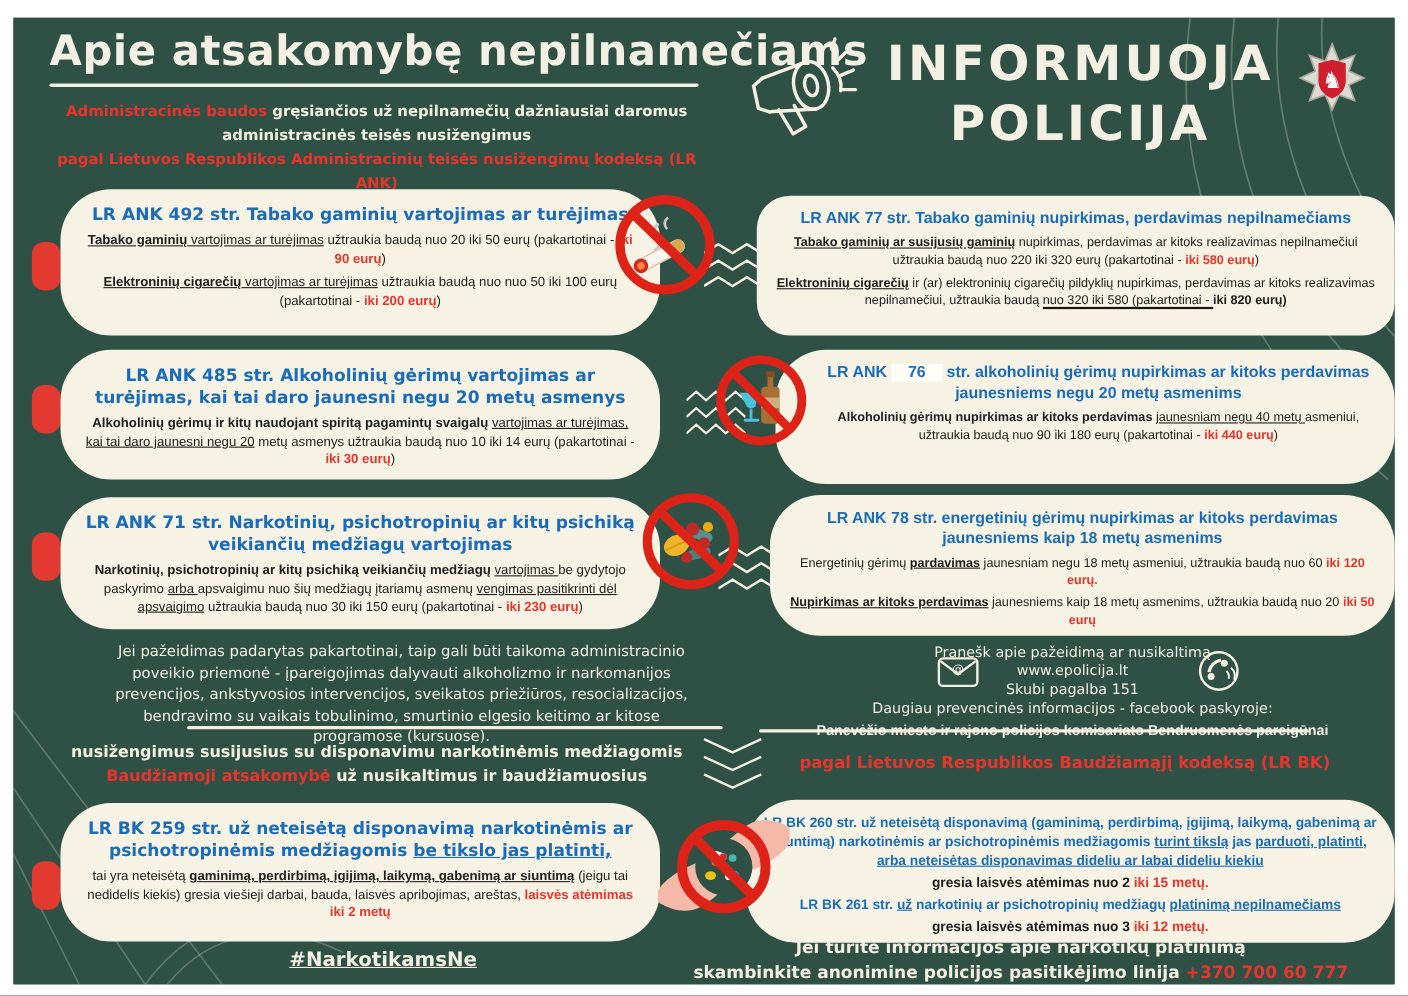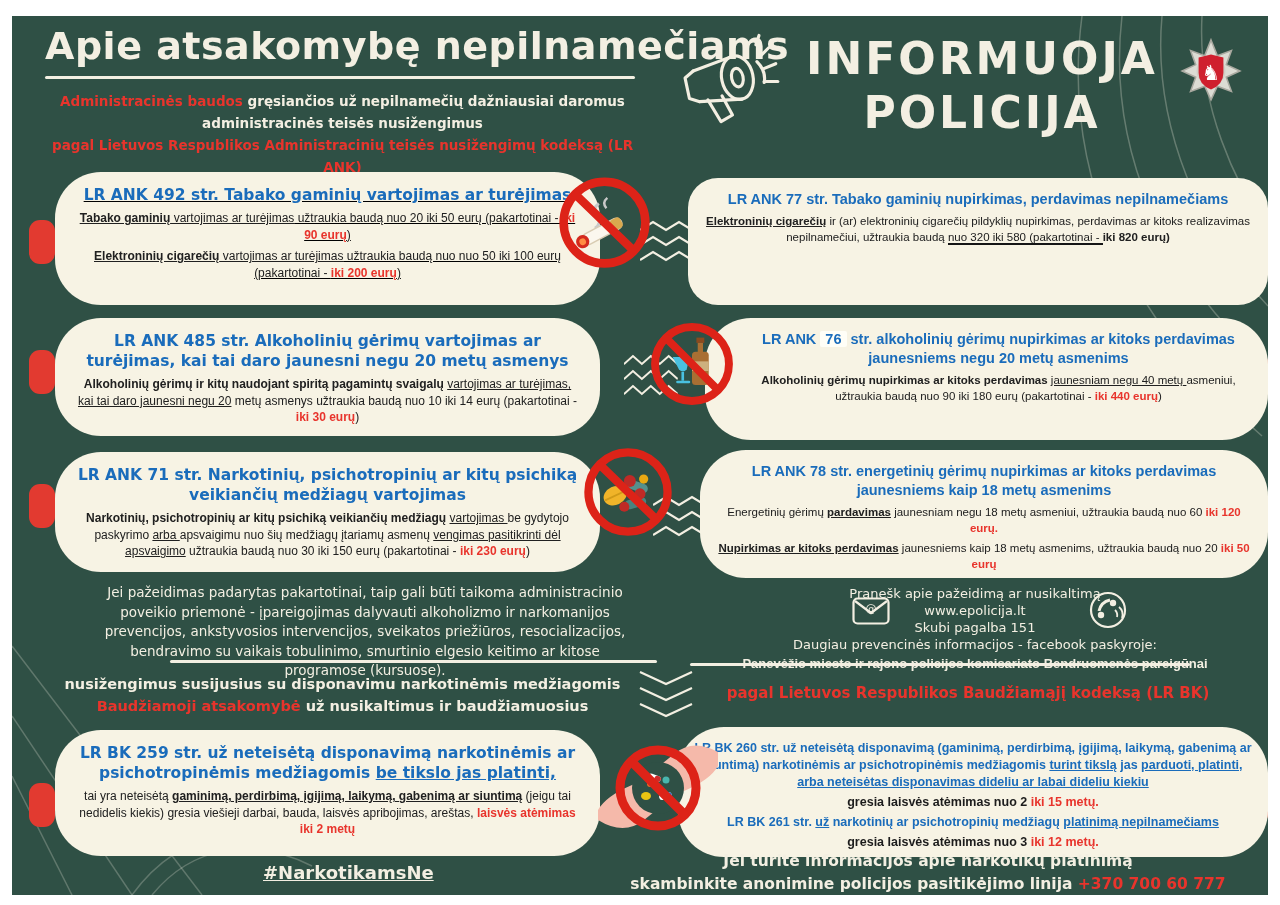--- a/index.html
+++ b/index.html
@@ -11,21 +11,21 @@
   .card.left{padding:10px 22px;}
   .card.bcard{padding:8px 16px;}
   .ctitle{color:#1a6cbb;font-weight:700;text-align:center;font-size:15.5px;line-height:1.3;margin:3px 0 5px 0;font-family:"DejaVu Sans",sans-serif;}
   .ctitle.sm{font-family:"Liberation Sans",sans-serif;font-size:14.5px;margin-top:4px;}
   .ctext{font-family:"Liberation Sans",sans-serif;font-size:12px;line-height:1.38;text-align:center;color:#202020;margin:5px 0;}
   .bcard .ctext{font-size:11.5px;}
   .b{font-weight:700;}
   .u{text-decoration:underline;}
   .u2{border-bottom:2.5px solid #151515;}
   .r{color:#e8342c;font-weight:700;}
-  .patch{background:#fffef7;padding:0 5px;border-radius:2px;}
+  .patch{background:#fffef7;padding:0 15px;border-radius:2px;}
   .tab{position:absolute;width:26px;height:44px;background:#e23a30;border-radius:11px;}
   .hr{position:absolute;height:3px;background:#f3efe2;border-radius:2px;}
   .greentext{color:#f3efe2;text-align:center;}
   .bk-line{font-family:"Liberation Sans",sans-serif;font-size:12.5px;line-height:1.36;text-align:center;margin:3px 0;font-weight:700;}
   .blue-line{color:#1a6cbb;}
   .dark-line{color:#1c1c1c;}
   svg{display:block;}
 </style>
 </head>
 <body>
@@ -121,21 +121,21 @@
     </g>
   </svg>
   <svg class="abs" style="left:626px;top:652px;" width="60" height="54" viewBox="0 0 60 54">
     <g stroke="#f3efe2" stroke-width="2.2" fill="none">
       <polyline points="2,4 28,16 54,4"></polyline>
       <polyline points="2,20 28,32 54,20"></polyline>
       <polyline points="2,36 28,48 54,36"></polyline>
     </g>
   </svg>
 
-  <section class="card left" style="left:43px;top:156px;width:545px;height:133px;text-decoration:underline;">
+  <section class="card left" style="left:43px;top:156px;width:545px;height:133px;">
     <h2 class="ctitle">LR ANK 492 str. Tabako gaminių vartojimas ar turėjimas</h2>
     <p class="ctext"><span class="b u">Tabako gaminių</span><span class="u"> vartojimas ar turėjimas</span><span> užtraukia baudą nuo 20 iki 50 eurų (pakartotinai - </span><span class="r">iki 90 eurų</span><span>)</span></p>
     <p class="ctext"><span class="b u">Elektroninių cigarečių</span><span class="u"> vartojimas ar turėjimas</span><span> užtraukia baudą nuo nuo 50 iki 100 eurų (pakartotinai - </span><span class="r">iki 200 eurų</span><span>)</span></p>
   </section>
 
   <section class="card left" style="left:43px;top:302px;width:545px;height:118px;">
     <h2 class="ctitle">LR ANK 485 str. Alkoholinių gėrimų vartojimas ar turėjimas, kai tai daro jaunesni negu 20 metų asmenys</h2>
     <p class="ctext"><span class="b">Alkoholinių gėrimų ir kitų naudojant spiritą pagamintų svaigalų </span><span class="u">vartojimas ar turėjimas, kai tai daro jaunesni negu 20</span><span> metų asmenys užtraukia baudą nuo 10 iki 14 eurų (pakartotinai - </span><span class="r">iki 30 eurų</span><span>)</span></p>
   </section>
 
@@ -155,20 +155,21 @@
 
   <section class="card left" style="left:43px;top:714px;width:545px;height:126px;">
     <h2 class="ctitle"><span>LR BK 259 str. už neteisėtą disponavimą narkotinėmis ar psichotropinėmis medžiagomis </span><span class="u">be tikslo jas platinti,</span></h2>
     <p class="ctext"><span>tai yra neteisėtą </span><span class="b u">gaminimą, perdirbimą, įgijimą, laikymą, gabenimą ar siuntimą</span><span> (jeigu tai nedidelis kiekis) gresia viešieji darbai, bauda, laisvės apribojimas, areštas, </span><span class="r">laisvės atėmimas iki 2 metų</span></p>
   </section>
 
   <div class="abs cream" style="left:251px;top:846px;font-size:18px;font-weight:700;text-decoration:underline;">#NarkotikamsNe</div>
 
   <section class="card bcard" style="left:676px;top:162px;width:580px;height:127px;border-radius:30px;">
     <h2 class="ctitle sm">LR ANK 77 str. Tabako gaminių nupirkimas, perdavimas nepilnamečiams</h2>
+    <p class="ctext"><span class="b u">Tabako gaminių ar susijusių gaminių</span><span> nupirkimas, perdavimas ar kitoks realizavimas nepilnamečiui užtraukia baudą nuo 220 iki 320 eurų (pakartotinai - </span><span class="r">iki 580 eurų</span><span>)</span></p>
     <p class="ctext"><span class="b u">Elektroninių cigarečių</span><span> ir (ar) elektroninių cigarečių pildyklių nupirkimas, perdavimas ar kitoks realizavimas nepilnamečiui, užtraukia baudą </span><span class="u2">nuo 320 iki 580 (pakartotinai - </span><span class="b">iki 820 eurų)</span></p>
   </section>
 
   <section class="card bcard" style="left:693px;top:302px;width:563px;height:122px;padding-left:40px;">
     <h2 class="ctitle sm"><span>LR ANK </span><span class="patch">76</span><span> str. alkoholinių gėrimų nupirkimas ar kitoks perdavimas jaunesniems negu 20 metų asmenims</span></h2>
     <p class="ctext"><span class="b">Alkoholinių gėrimų nupirkimas ar kitoks perdavimas </span><span class="u">jaunesniam negu 40 metų </span><span>asmeniui, užtraukia baudą nuo 90 iki 180 eurų (pakartotinai - </span><span class="r"> iki 440 eurų</span><span>)</span></p>
   </section>
 
   <section class="card bcard" style="left:688px;top:434px;width:568px;height:128px;">
     <h2 class="ctitle sm">LR ANK 78 str.  energetinių gėrimų nupirkimas ar kitoks perdavimas jaunesniems kaip 18 metų asmenims</h2>

